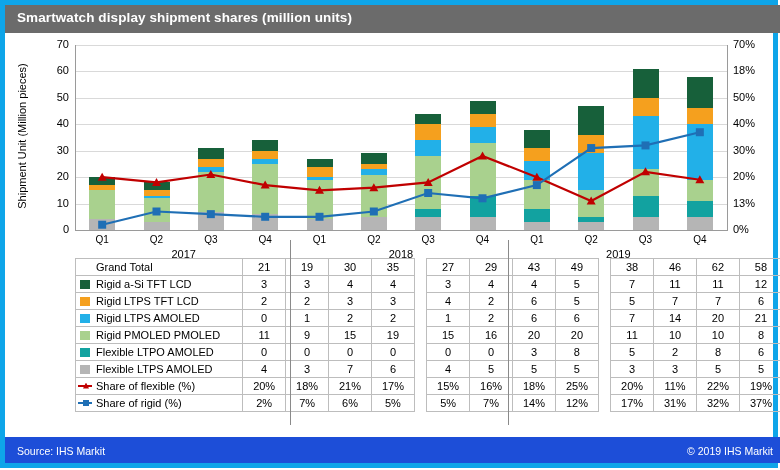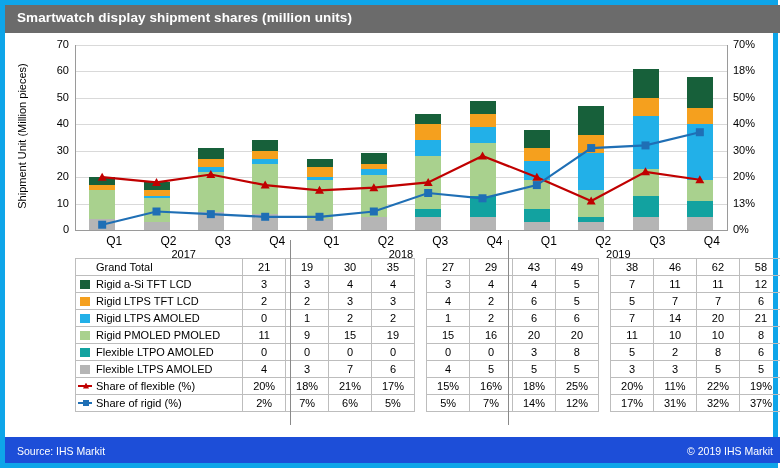--- a/index.html
+++ b/index.html
@@ -58,21 +58,21 @@
   .axis-tick.right{text-align:left;}
   .gridline{
     position:absolute;height:1px;background:#d9d9d9;
   }
   .axis-line{position:absolute;background:#9a9a9a;}
   .bar-col{
     position:absolute;bottom:0;width:26px;
   }
   .seg{width:100%;}
   .xlab{
-    position:absolute;font-size:12px;color:#000;text-align:right;width:40px;
+    position:absolute;font-size:10px;color:#000;text-align:center;width:40px;
   }
   
   #table-wrap{
     position:absolute;left:0;top:253px;width:778px;
   }
   table{
     border-collapse:collapse;
     font-size:11px;
     margin-left:70px;
   }

